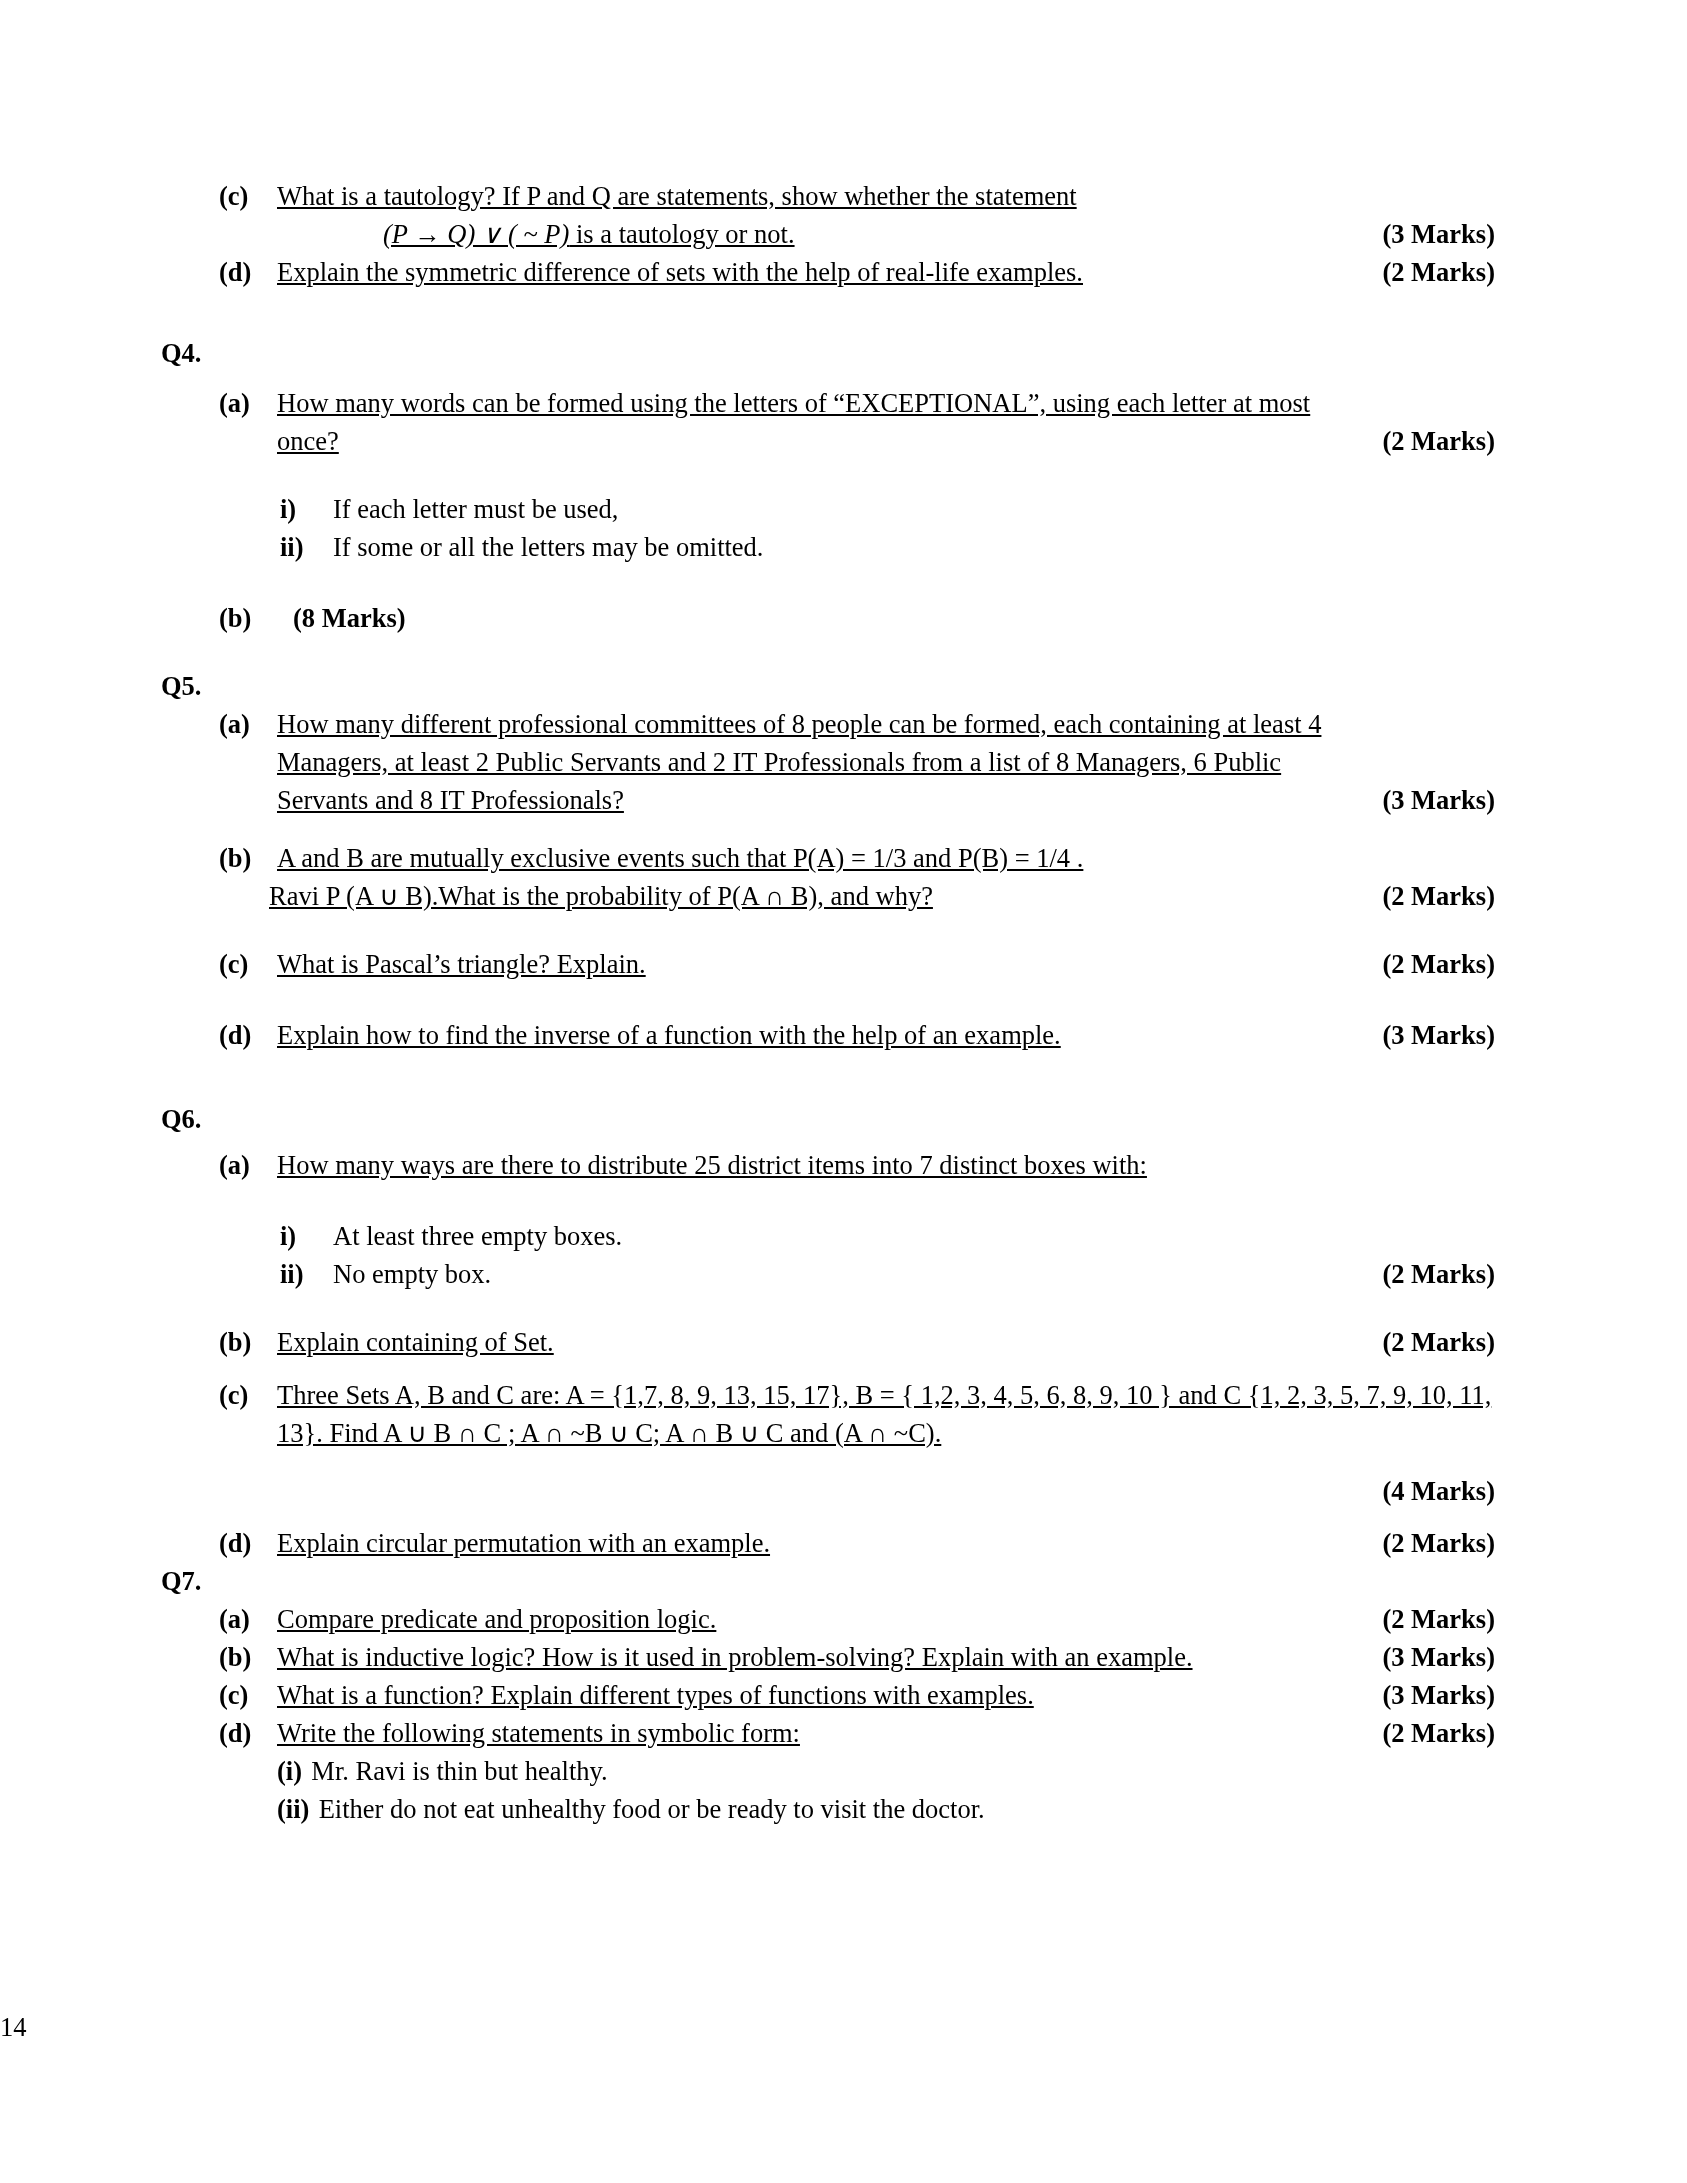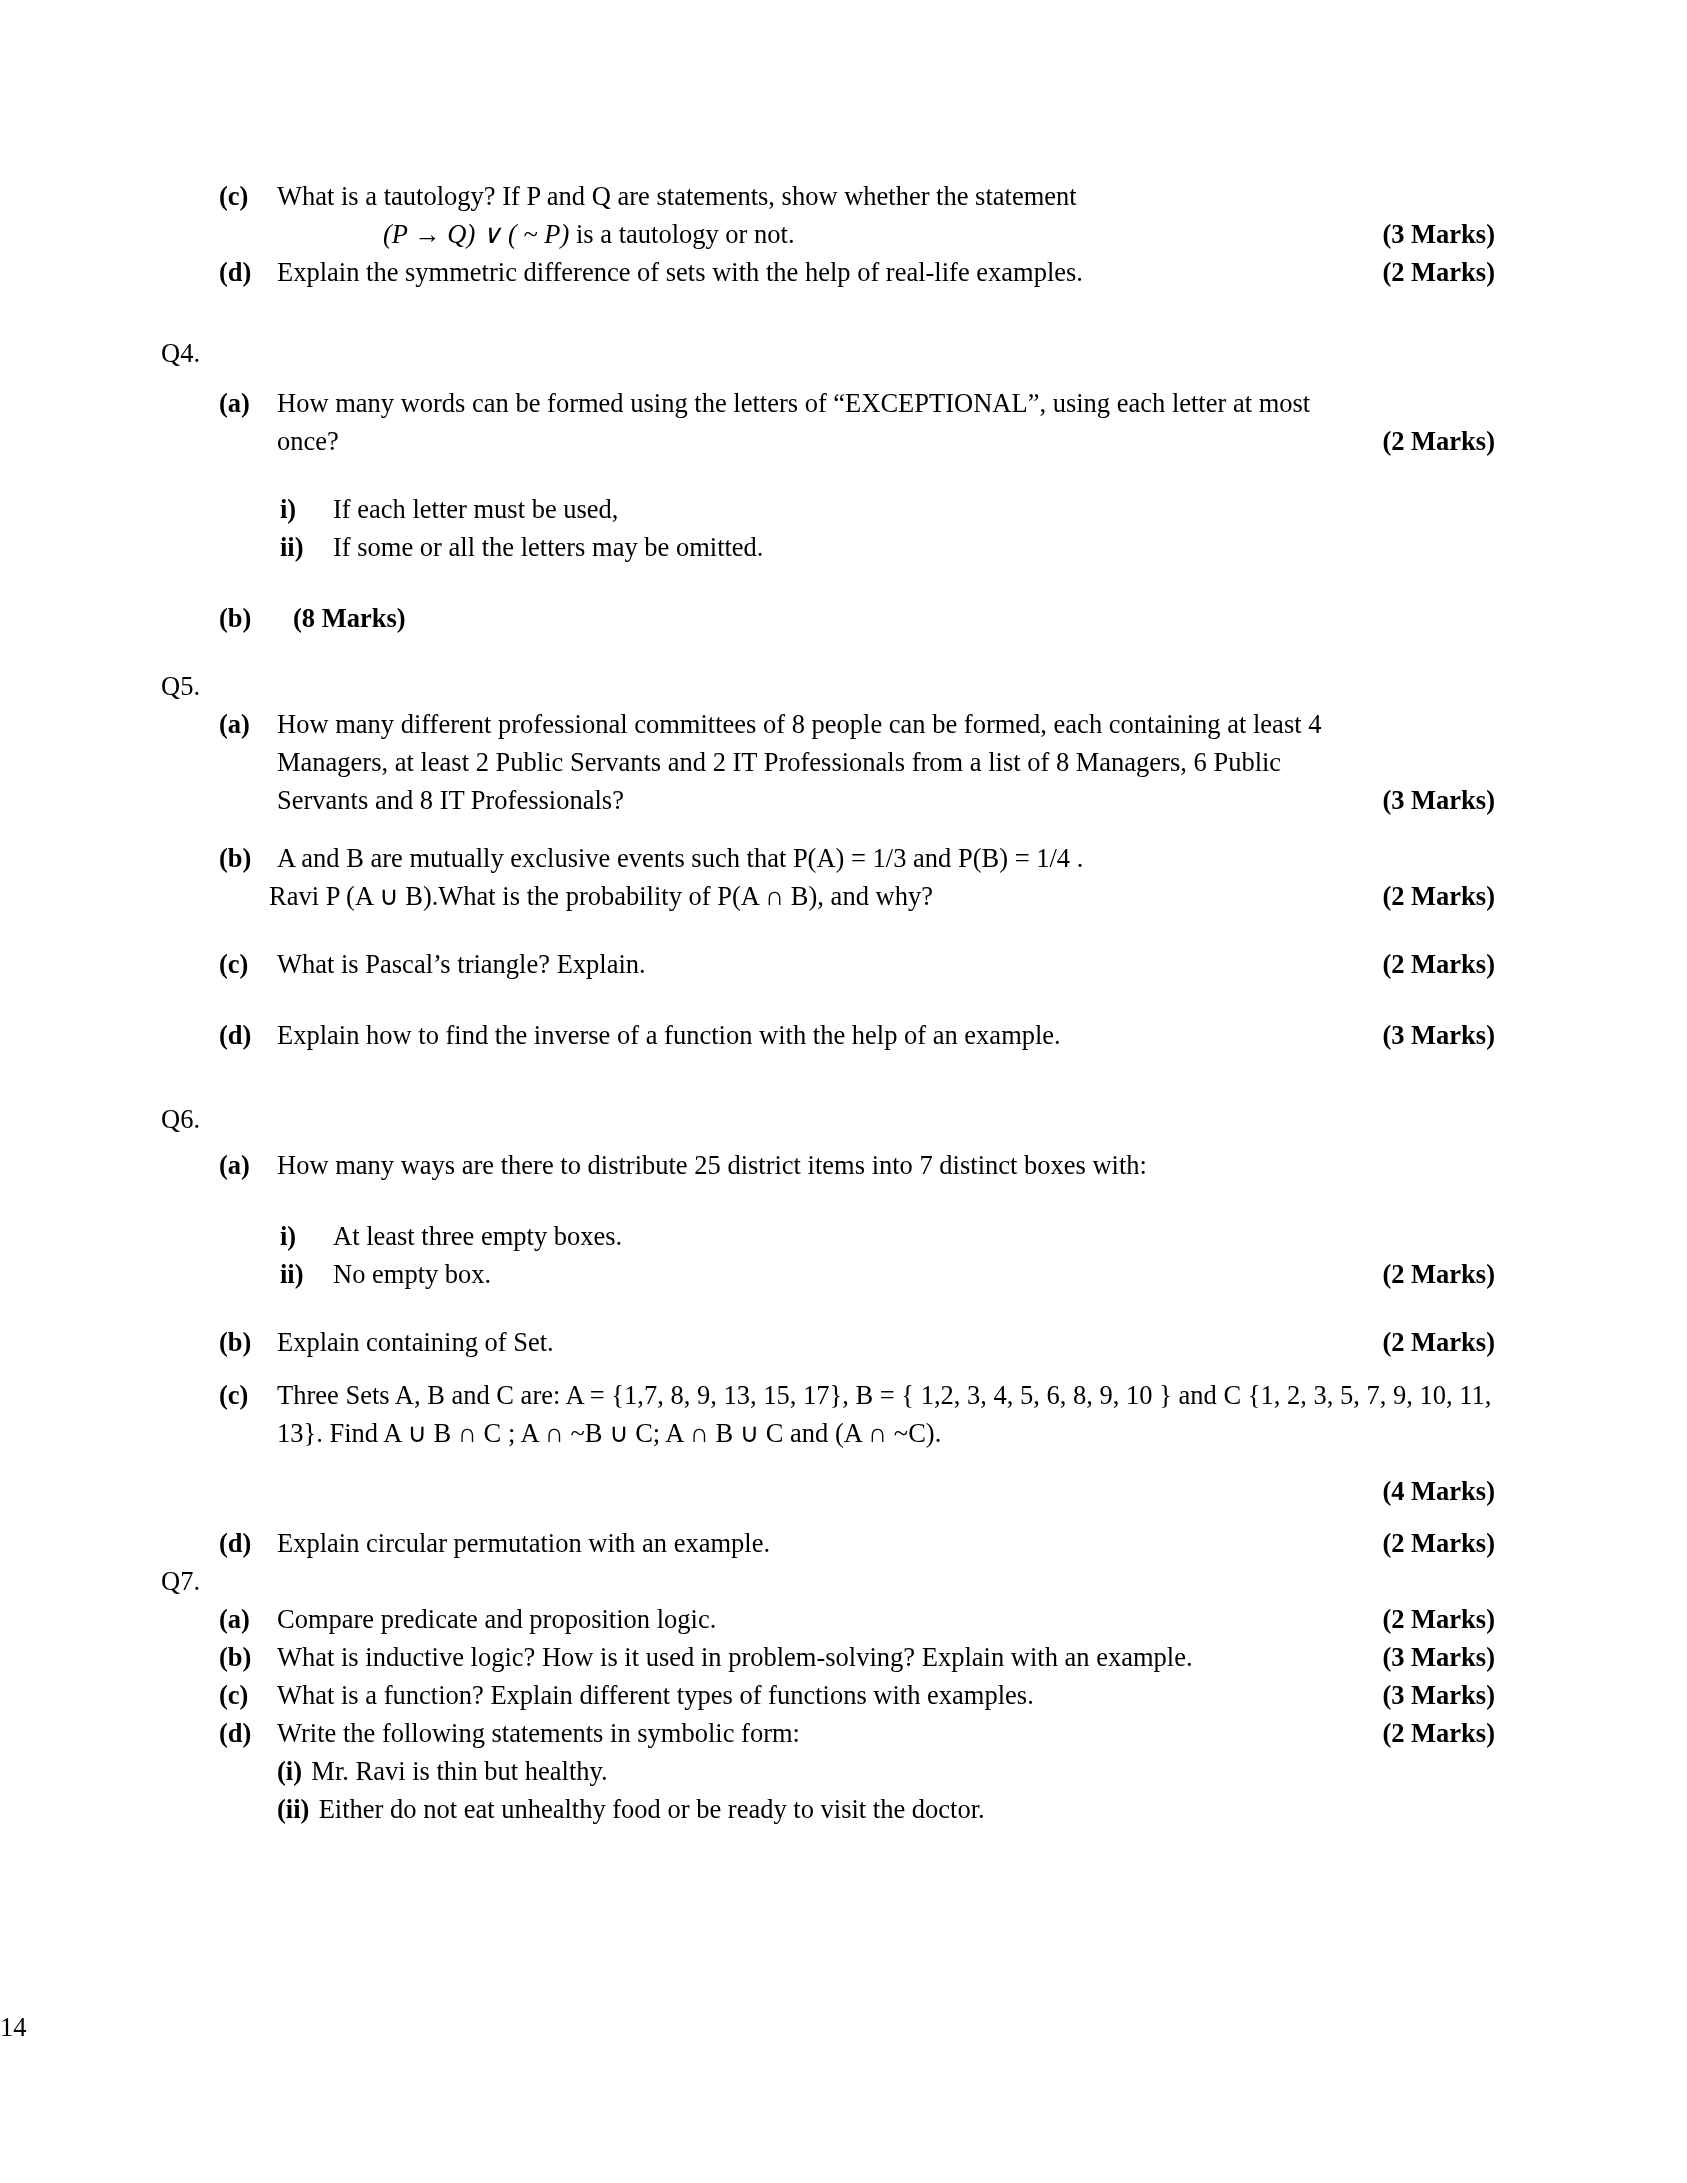--- a/index.html
+++ b/index.html
@@ -7,24 +7,24 @@
   .page {
     position:relative;
     width:1687px; height:2183px;
     background:#ffffff;
     font-family:"Liberation Serif", serif;
     font-size:26.5px; line-height:38px;
     color:#000;
     overflow:hidden;
   }
   .content { position:absolute; left:161px; top:177px; width:1334px; }
-  .qtitle { font-weight:normal; }
+  .qtitle { font-weight:bold; }
   .item { display:flex; margin-left:58px; }
   .lbl { flex:0 0 58px; font-weight:bold; }
-  .txt { flex:1; }
+  .txt { flex:1;text-decoration:underline; }
   .marks { font-weight:bold; white-space:nowrap; margin-left:16px; }
   .marks.bottom { align-self:flex-end; }
   .formula { margin-left:106px; }
   .fx { font-style:italic; }
   .sub { display:flex; margin-left:119px; }
   .slbl { flex:0 0 53px; font-weight:bold; }
   .stxt { flex:1; }
   .subline { margin-left:116px; }
   .inlbl { font-weight:bold; margin-right:9.3px; }
   .marks-row { display:flex; justify-content:flex-end; }

